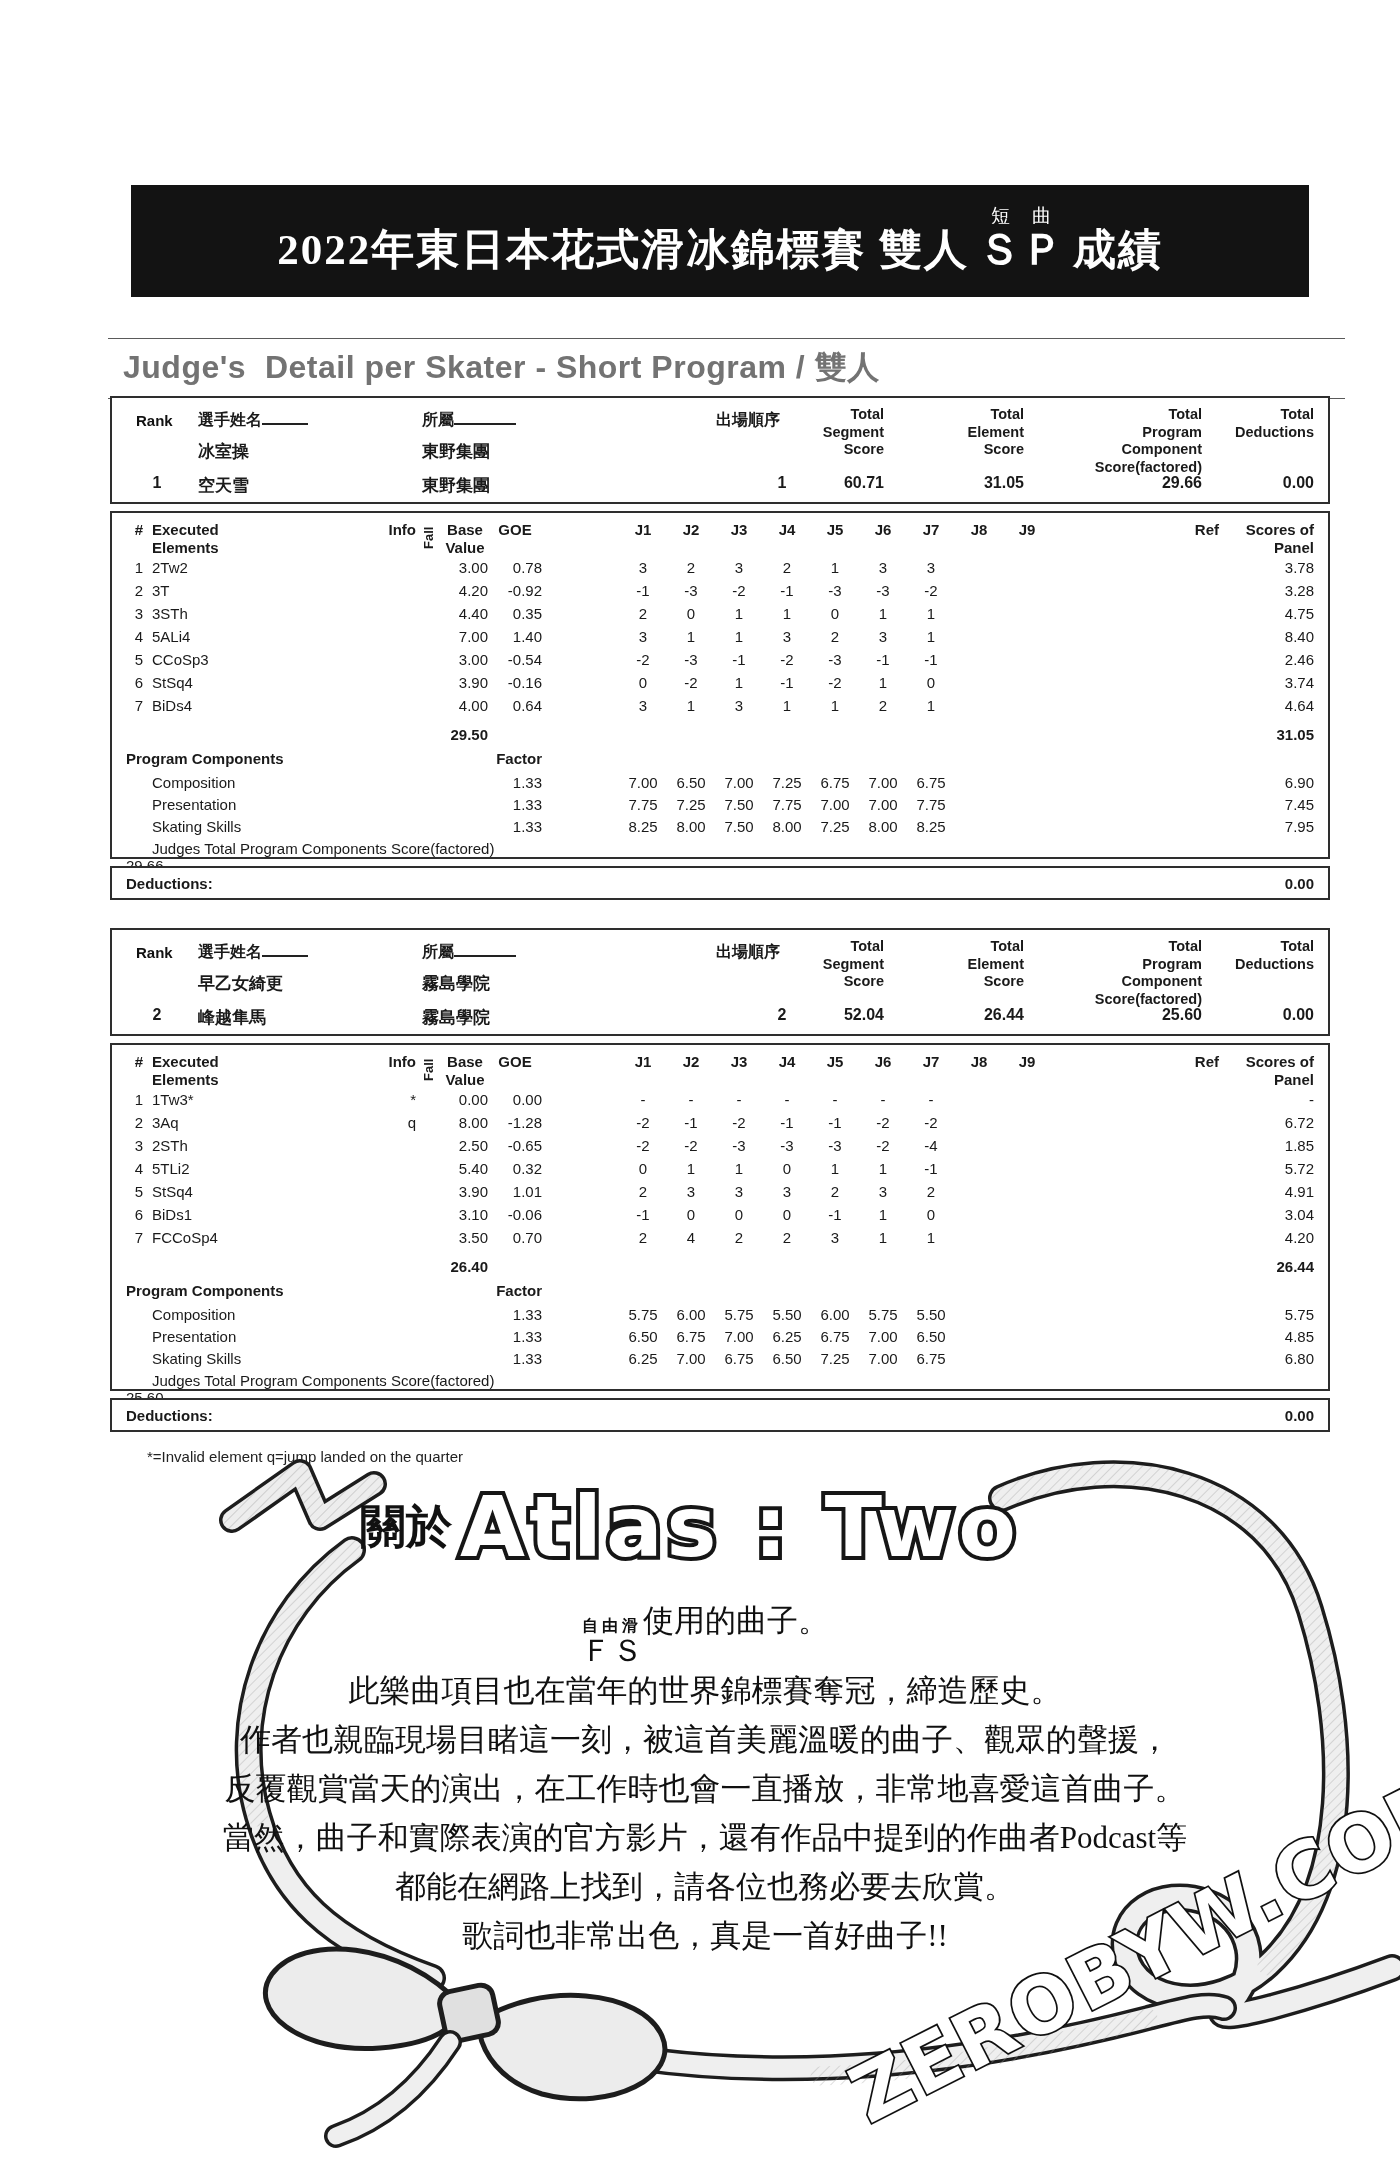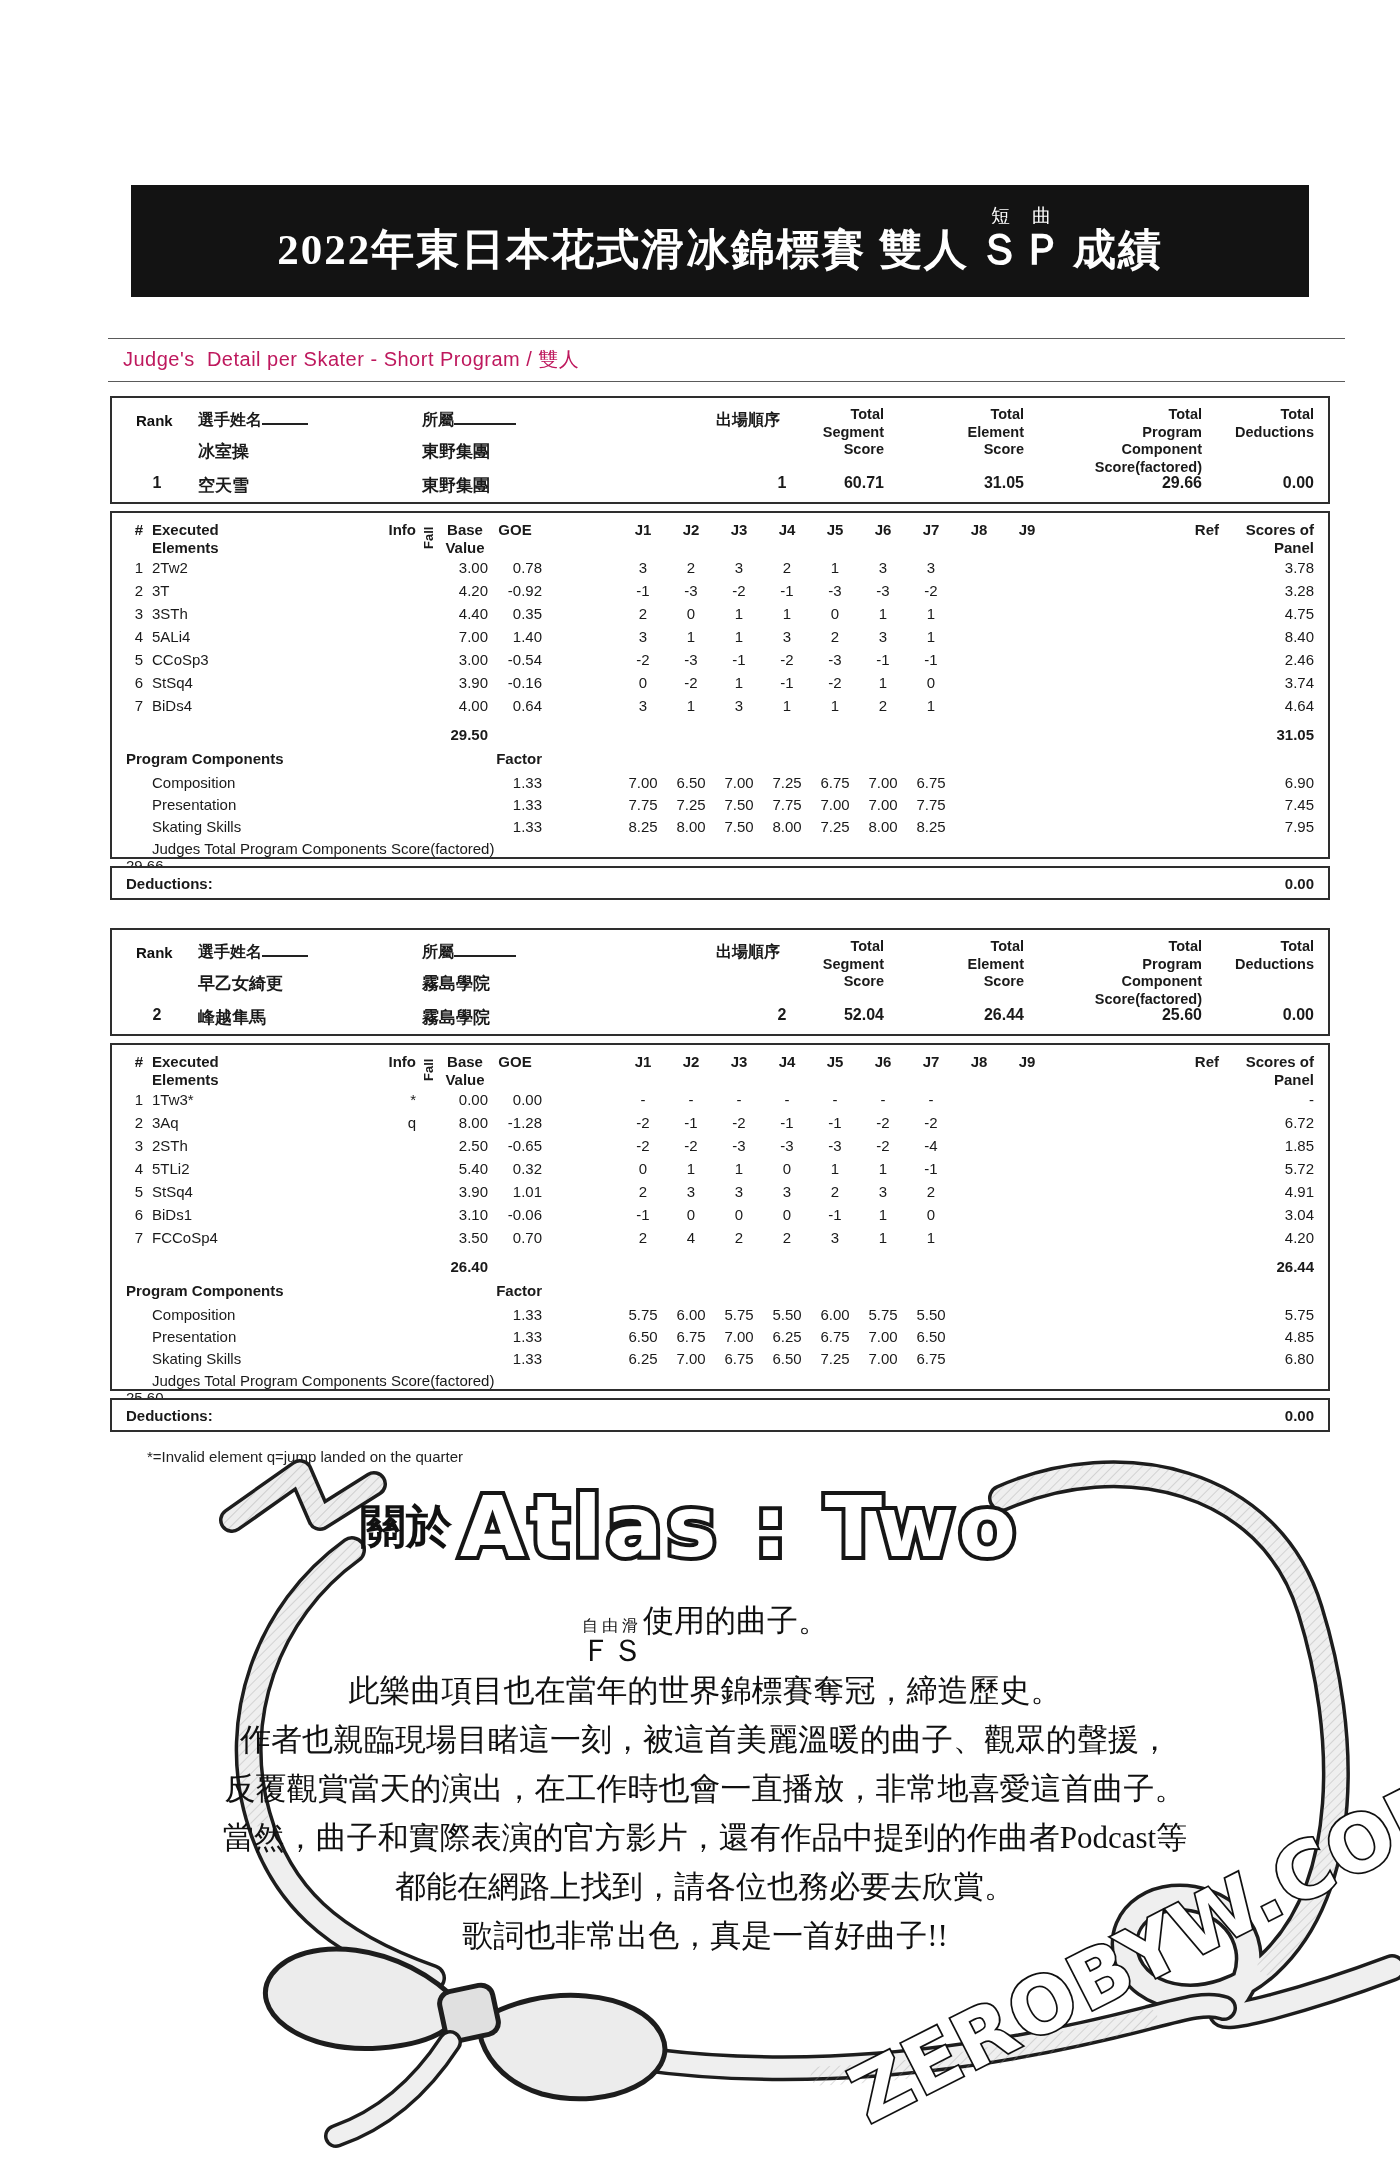--- a/index.html
+++ b/index.html
@@ -12,21 +12,21 @@
     font-family:"Liberation Serif", serif; }
   .banner-line { display:flex; align-items:flex-end; }
   .banner-text { font-size:43px; font-weight:600; letter-spacing:2px; line-height:1; padding-bottom:6px; }
   .rstack { display:inline-flex; flex-direction:column; align-items:center; line-height:1; }
   .rstack .rt { font-size:19px; letter-spacing:22px; padding-left:22px; margin-bottom:3px; white-space:nowrap; }
   .rstack .rb { font-size:43px; font-weight:600; padding-bottom:6px; }
 
   
   .heading-wrap { position:absolute; left:108px; top:338px; width:1237px;
     border-top:1.5px solid #5a5a5a; border-bottom:1.5px solid #5a5a5a; padding:7px 0 8px 15px; }
-  .heading { font-size:20px; color:#be185d; letter-spacing:0.5px; white-space:pre; }
+  .heading { font-size:32px; color:#737373; letter-spacing:0.5px; white-space:pre;font-weight:bold; }
 
   
   .box { position:absolute; left:110px; width:1220px; border:2px solid #2e2e2e; background:#fff; }
 
   
   .info-box { height:108px; }
   .abs { position:absolute; }
   .lab { font-weight:bold; font-size:15px; color:#111; }
   .cjk-lab { font-weight:bold; font-size:16px; }
   .blank { display:inline-block; border-bottom:2px solid #222; height:0.95em; vertical-align:baseline; }
@@ -62,21 +62,21 @@
   
   .about-title { position:absolute; left:0; top:1478px; width:1380px; text-align:center; z-index:3; }
   .about-title-inner { display:inline-flex; align-items:center; gap:8px; }
   .t-cjk { font-size:46px; font-weight:bold; font-family:"Liberation Serif", serif; color:#111; }
   .t-bubble { font-family:"DejaVu Sans", sans-serif; font-size:84px; font-weight:bold; letter-spacing:4px;
     color:#fff; -webkit-text-stroke:8px #161616; paint-order:stroke fill; }
   .essay { position:absolute; left:60px; top:1596px; width:1290px; text-align:center; z-index:2;
     font-family:"Liberation Serif", serif; color:#101010; }
   .essay .line { font-size:31px; line-height:49px; white-space:nowrap; }
   .fs-stack { display:inline-flex; flex-direction:column; align-items:center; vertical-align:baseline; line-height:1; }
-  .fs-stack .rt { font-size:16px; letter-spacing:4px; margin-bottom:1px; }
+  .fs-stack .rt { font-size:16px; letter-spacing:4px; margin-bottom:1px;font-weight:bold; }
   .fs-stack .rb { font-size:31px; }
 
   .ribbon-svg { position:absolute; left:0; top:1420px; z-index:1; }
 
   .watermark { position:absolute; left:836px; top:2060px; z-index:5;
     font-family:"DejaVu Sans", sans-serif; font-size:78px; font-weight:bold; letter-spacing:2px;
     color:#fff; -webkit-text-stroke:3.5px #101010; paint-order:stroke fill;
     transform:rotate(-27deg); transform-origin:left top; white-space:nowrap; }
 </style>
 </head>

